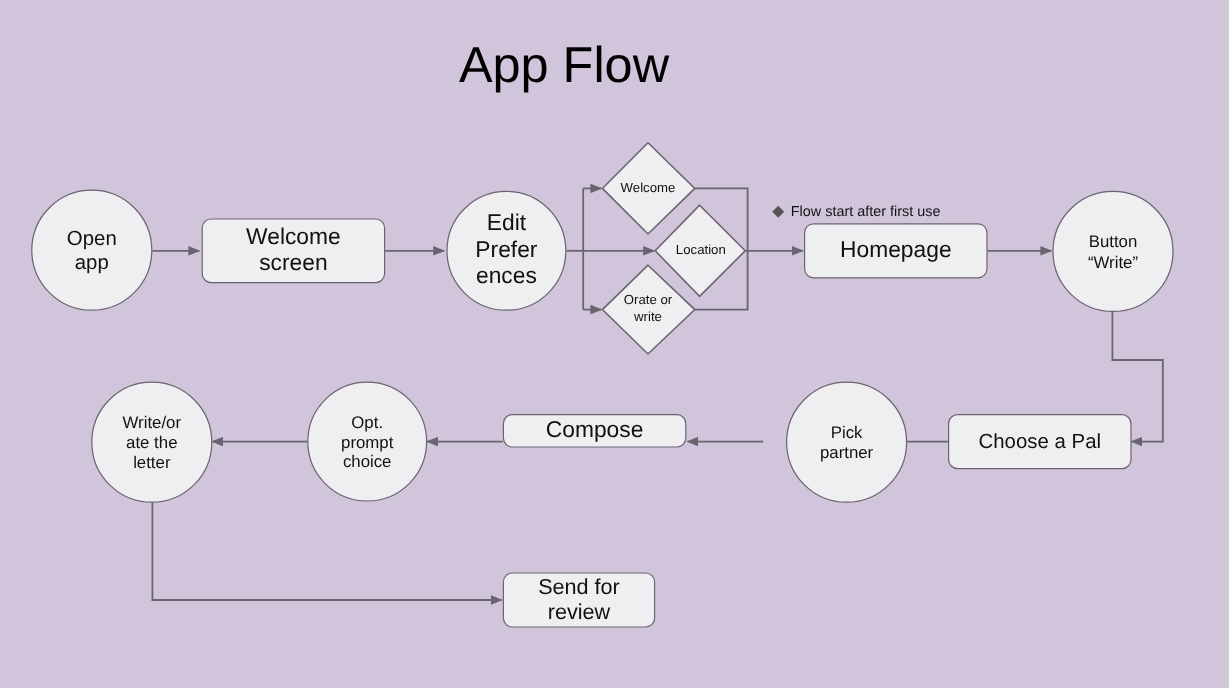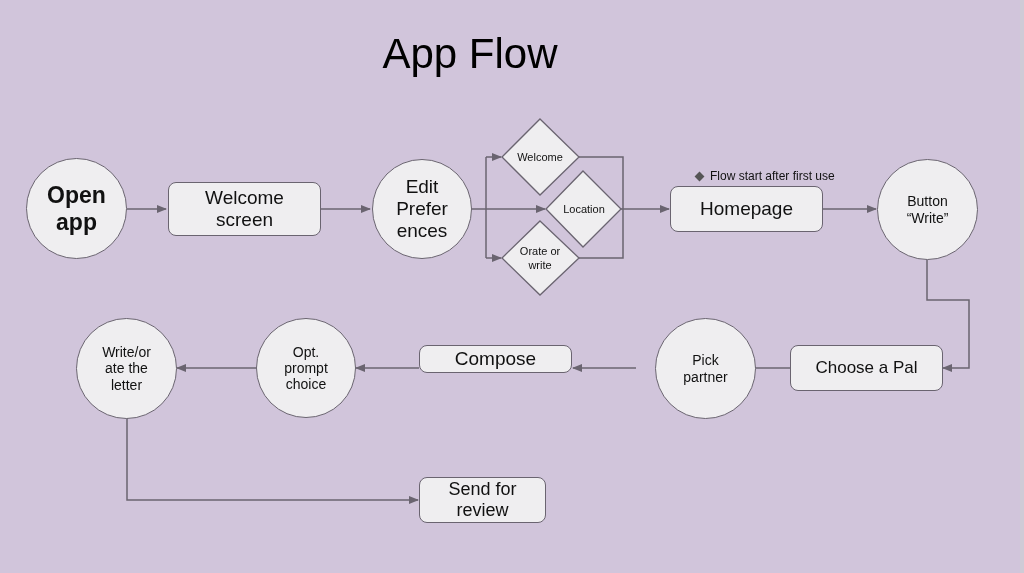--- a/index.html
+++ b/index.html
@@ -81,42 +81,42 @@
     <path d="M127,418 L127,500 L418,500" marker-end="url(#arrow)"></path>
   </g>
 
   <g stroke="#6a6470" stroke-width="1.3" fill="#efeef0">
     <path d="M540,119 L579,157 L540,195 L502,157 Z"></path>
     <path d="M583,171 L621,209 L583,247 L546,209 Z"></path>
     <path d="M540,221 L579,258 L540,295 L502,258 Z"></path>
   </g>
 </svg>
 
-<div class="node circle" style="left:26px;top:158px;width:101px;height:101px;font-size:23px;font-weight:bold;">
+<div class="node circle" style="left:26px;top:158px;width:101px;height:101px;font-size:17px;">
   <span>Open
 app</span>
 </div>
 
 <div class="node rect" style="left:168px;top:182px;width:153px;height:54px;font-size:19px;">
   <span>Welcome
 screen</span>
 </div>
 
 <div class="node circle" style="left:372px;top:159px;width:100px;height:100px;font-size:19px;">
   <span>Edit
 Prefer
 ences</span>
 </div>
 
 <div class="diamond-label" style="left:540px;top:157px;">Welcome</div>
 <div class="diamond-label" style="left:584px;top:209px;">Location</div>
 <div class="diamond-label" style="left:540px;top:258px;">Orate or
 write</div>
 
-<div class="note" style="left:696px;top:169px;">
+<div class="note" style="left:645px;top:169px;">
   <span class="diamond-icon"></span>
   <span>Flow start after first use</span>
 </div>
 
 <div class="node rect" style="left:670px;top:186px;width:153px;height:46px;font-size:19px;">
   <span>Homepage</span>
 </div>
 
 <div class="node circle" style="left:877px;top:159px;width:101px;height:101px;font-size:14px;">
   <span>Button

